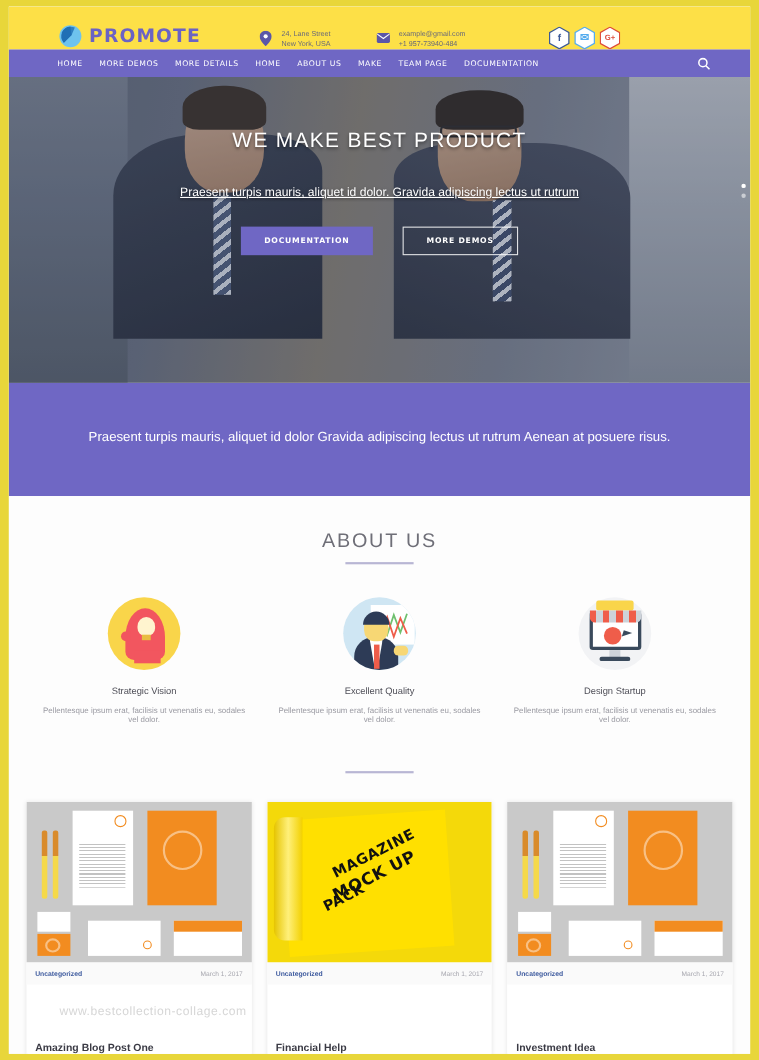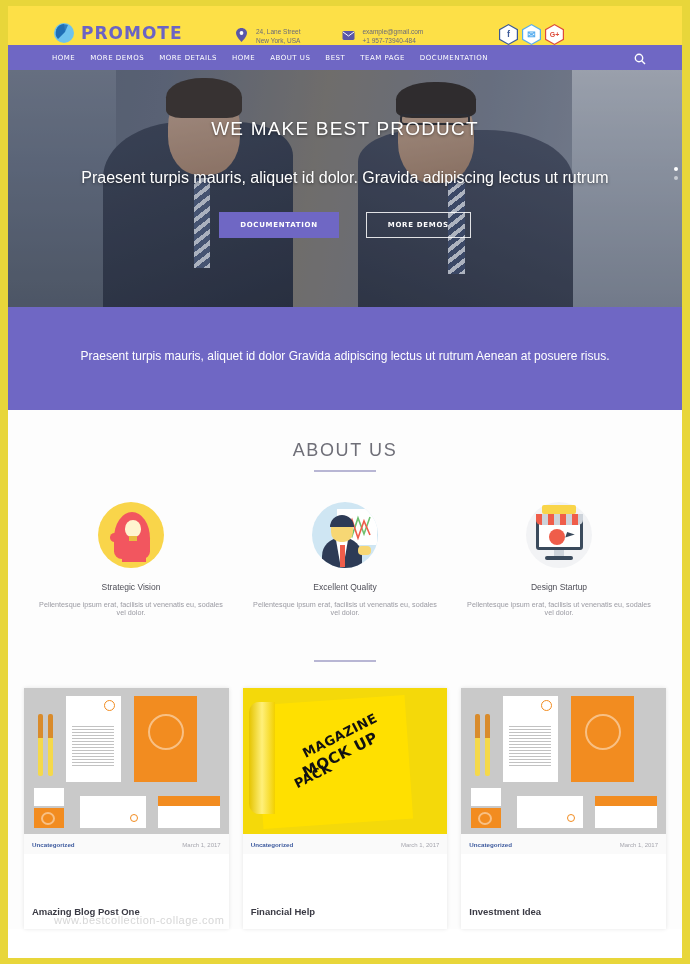--- a/index.html
+++ b/index.html
@@ -47,21 +47,21 @@
     padding-left:44px; position:relative;
   }
   .nav a {
     color:#fff; font-size:7px; font-weight:normal; letter-spacing:.5px;
     text-decoration:none; margin-right:15px; font-family:"DejaVu Sans", sans-serif;
     white-space:nowrap;
   }
   .nav .search { position:absolute; right:36px; top:6px; color:#fff; }
   
   .hero {
-    height:237px; position:relative; overflow:hidden;
+    height:278px; position:relative; overflow:hidden;
     background:linear-gradient(100deg,#5f6a7a 0%,#6a7384 22%,#8a8478 45%,#7e8694 68%,#9aa3b0 100%);
   }
   .hero-photo { position:absolute; inset:0; }
   .hero-photo .blur {
     position:absolute; left:0; top:0; width:108px; height:100%;
     background:linear-gradient(180deg,#7d8796 0%,#6d7889 40%,#59636f 100%);
   }
   .hero-photo .blurR {
     position:absolute; right:0; top:0; width:110px; height:100%;
     background:linear-gradient(180deg,#c7cdd4 0%,#aeb6c0 40%,#8e97a3 100%);
@@ -84,22 +84,23 @@
     background:repeating-linear-gradient(-38deg,#dfe5ee 0 4px,#4e5f80 4px 9px); }
   .tie-r { position:absolute; left:440px; top:112px; width:17px; height:92px;
     background:repeating-linear-gradient(-38deg,#e3e8f0 0 4px,#3f4f70 4px 9px); }
   .hero-ov { position:absolute; inset:0; background:rgba(50,55,80,.30); }
   .hero-inner { position:absolute; inset:0; text-align:center; color:#fff; }
   .hero-title {
     margin-top:48px; font-size:19px; letter-spacing:1.2px; font-weight:400;
     text-shadow:0 1px 3px rgba(0,0,0,.45);
   }
   .hero-sub {
-    margin-top:29px; font-size:16px; font-weight:300;
+    margin-top:29px; font-size:11px; font-weight:300;
     text-shadow:0 1px 3px rgba(0,0,0,.5);
+    text-decoration:underline;
   }
   .hero-btns { margin-top:25px; display:flex; justify-content:center; gap:27px; }
   .btn-fill {
     background:#6f67c4; color:#fff; font-size:7px; font-weight:bold; letter-spacing:.7px;
     padding:8px 21px; border:none; font-family:"DejaVu Sans", sans-serif; cursor:pointer;
   }
   .btn-out {
     background:transparent; color:#fff; font-size:7px; font-weight:bold; letter-spacing:.7px;
     padding:8px 21px; border:1px solid rgba(255,255,255,.85);
     font-family:"DejaVu Sans", sans-serif; cursor:pointer;
@@ -251,21 +252,21 @@
       </span>
     </div>
   </div>
 
   <div class="nav">
     <a href="#">HOME</a>
     <a href="#">MORE DEMOS</a>
     <a href="#">MORE DETAILS</a>
     <a href="#">HOME</a>
     <a href="#">ABOUT US</a>
-    <a href="#">BEST</a>
+    <a href="#">MAKE</a>
     <a href="#">TEAM PAGE</a>
     <a href="#">DOCUMENTATION</a>
     <span class="search">
       <svg width="12" height="12" viewBox="0 0 12 12">
           <circle cx="5" cy="5" r="3.7" stroke="#fff" stroke-width="1.4" fill="none"></circle>
           <line x1="7.7" y1="7.7" x2="11" y2="11" stroke="#fff" stroke-width="1.4"></line>
         </svg>
     </span>
   </div>
 

